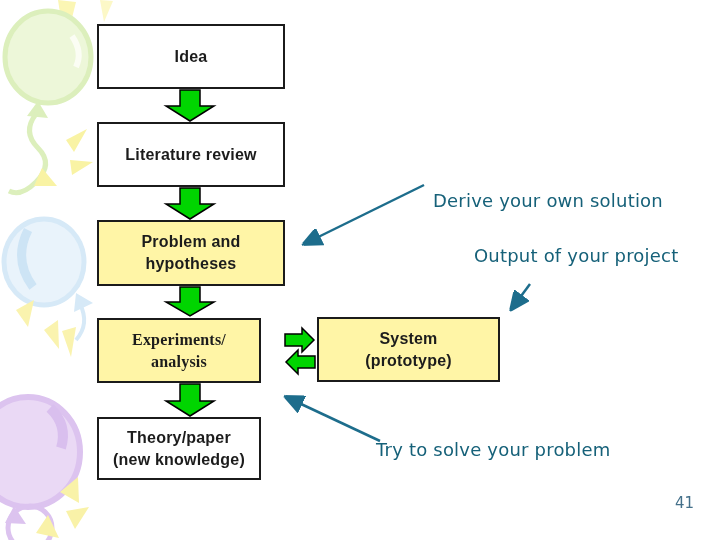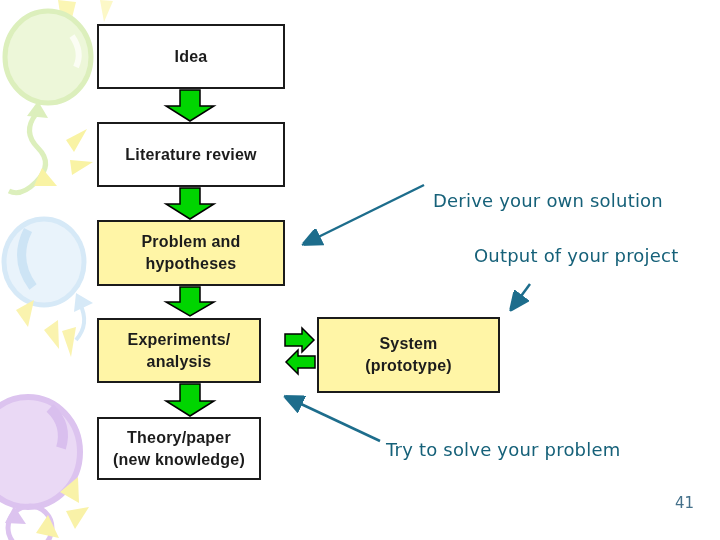--- a/index.html
+++ b/index.html
@@ -17,32 +17,32 @@
     text-align:center; white-space:pre-line;
     font-weight:bold; font-size:16px; line-height:1.35; color:#1c1c1c;
     letter-spacing:.2px;
   }
   .box.white  { background:#ffffff; }
   .box.yellow { background: var(--box-yellow, #FFF5A6); }
 
   #box-idea        { left:97px;  top:24px;  width:188px; height:65px; }
   #box-literature  { left:97px;  top:122px; width:188px; height:65px; }
   #box-problem     { left:97px;  top:220px; width:188px; height:66px; }
-  #box-experiments { left:97px;  top:318px; width:164px; height:65px; }
+  #box-experiments { left:97px;  top:318px; width:164px; height:65px;font-family:Liberation Serif, serif; }
   #box-theory      { left:97px;  top:417px; width:164px; height:63px; }
-  #box-system      { left:317px; top:317px; width:183px; height:76px; }
+  #box-system      { left:317px; top:317px; width:183px; height:65px; }
 
   .annotation {
     position:absolute; z-index:3; white-space:nowrap;
     font-family:"DejaVu Sans", sans-serif; font-size:18px;
     color: var(--annotation-teal, #166179); letter-spacing:.2px;
   }
   #ann-derive { left:433px; top:166px;margin-top:24px; }
   #ann-output { left:474px; top:245px; }
-  #ann-solve  { left:386px; top:439px; }
+  #ann-solve  { left:376px; top:439px; }
 
   .page-number {
     position:absolute; left:648px; top:494px; z-index:3;
     font-family:"DejaVu Sans", sans-serif; font-size:15px;
     color:#44708a;
     margin-left:27px;
   }
 </style>
 </head>
 <body>

